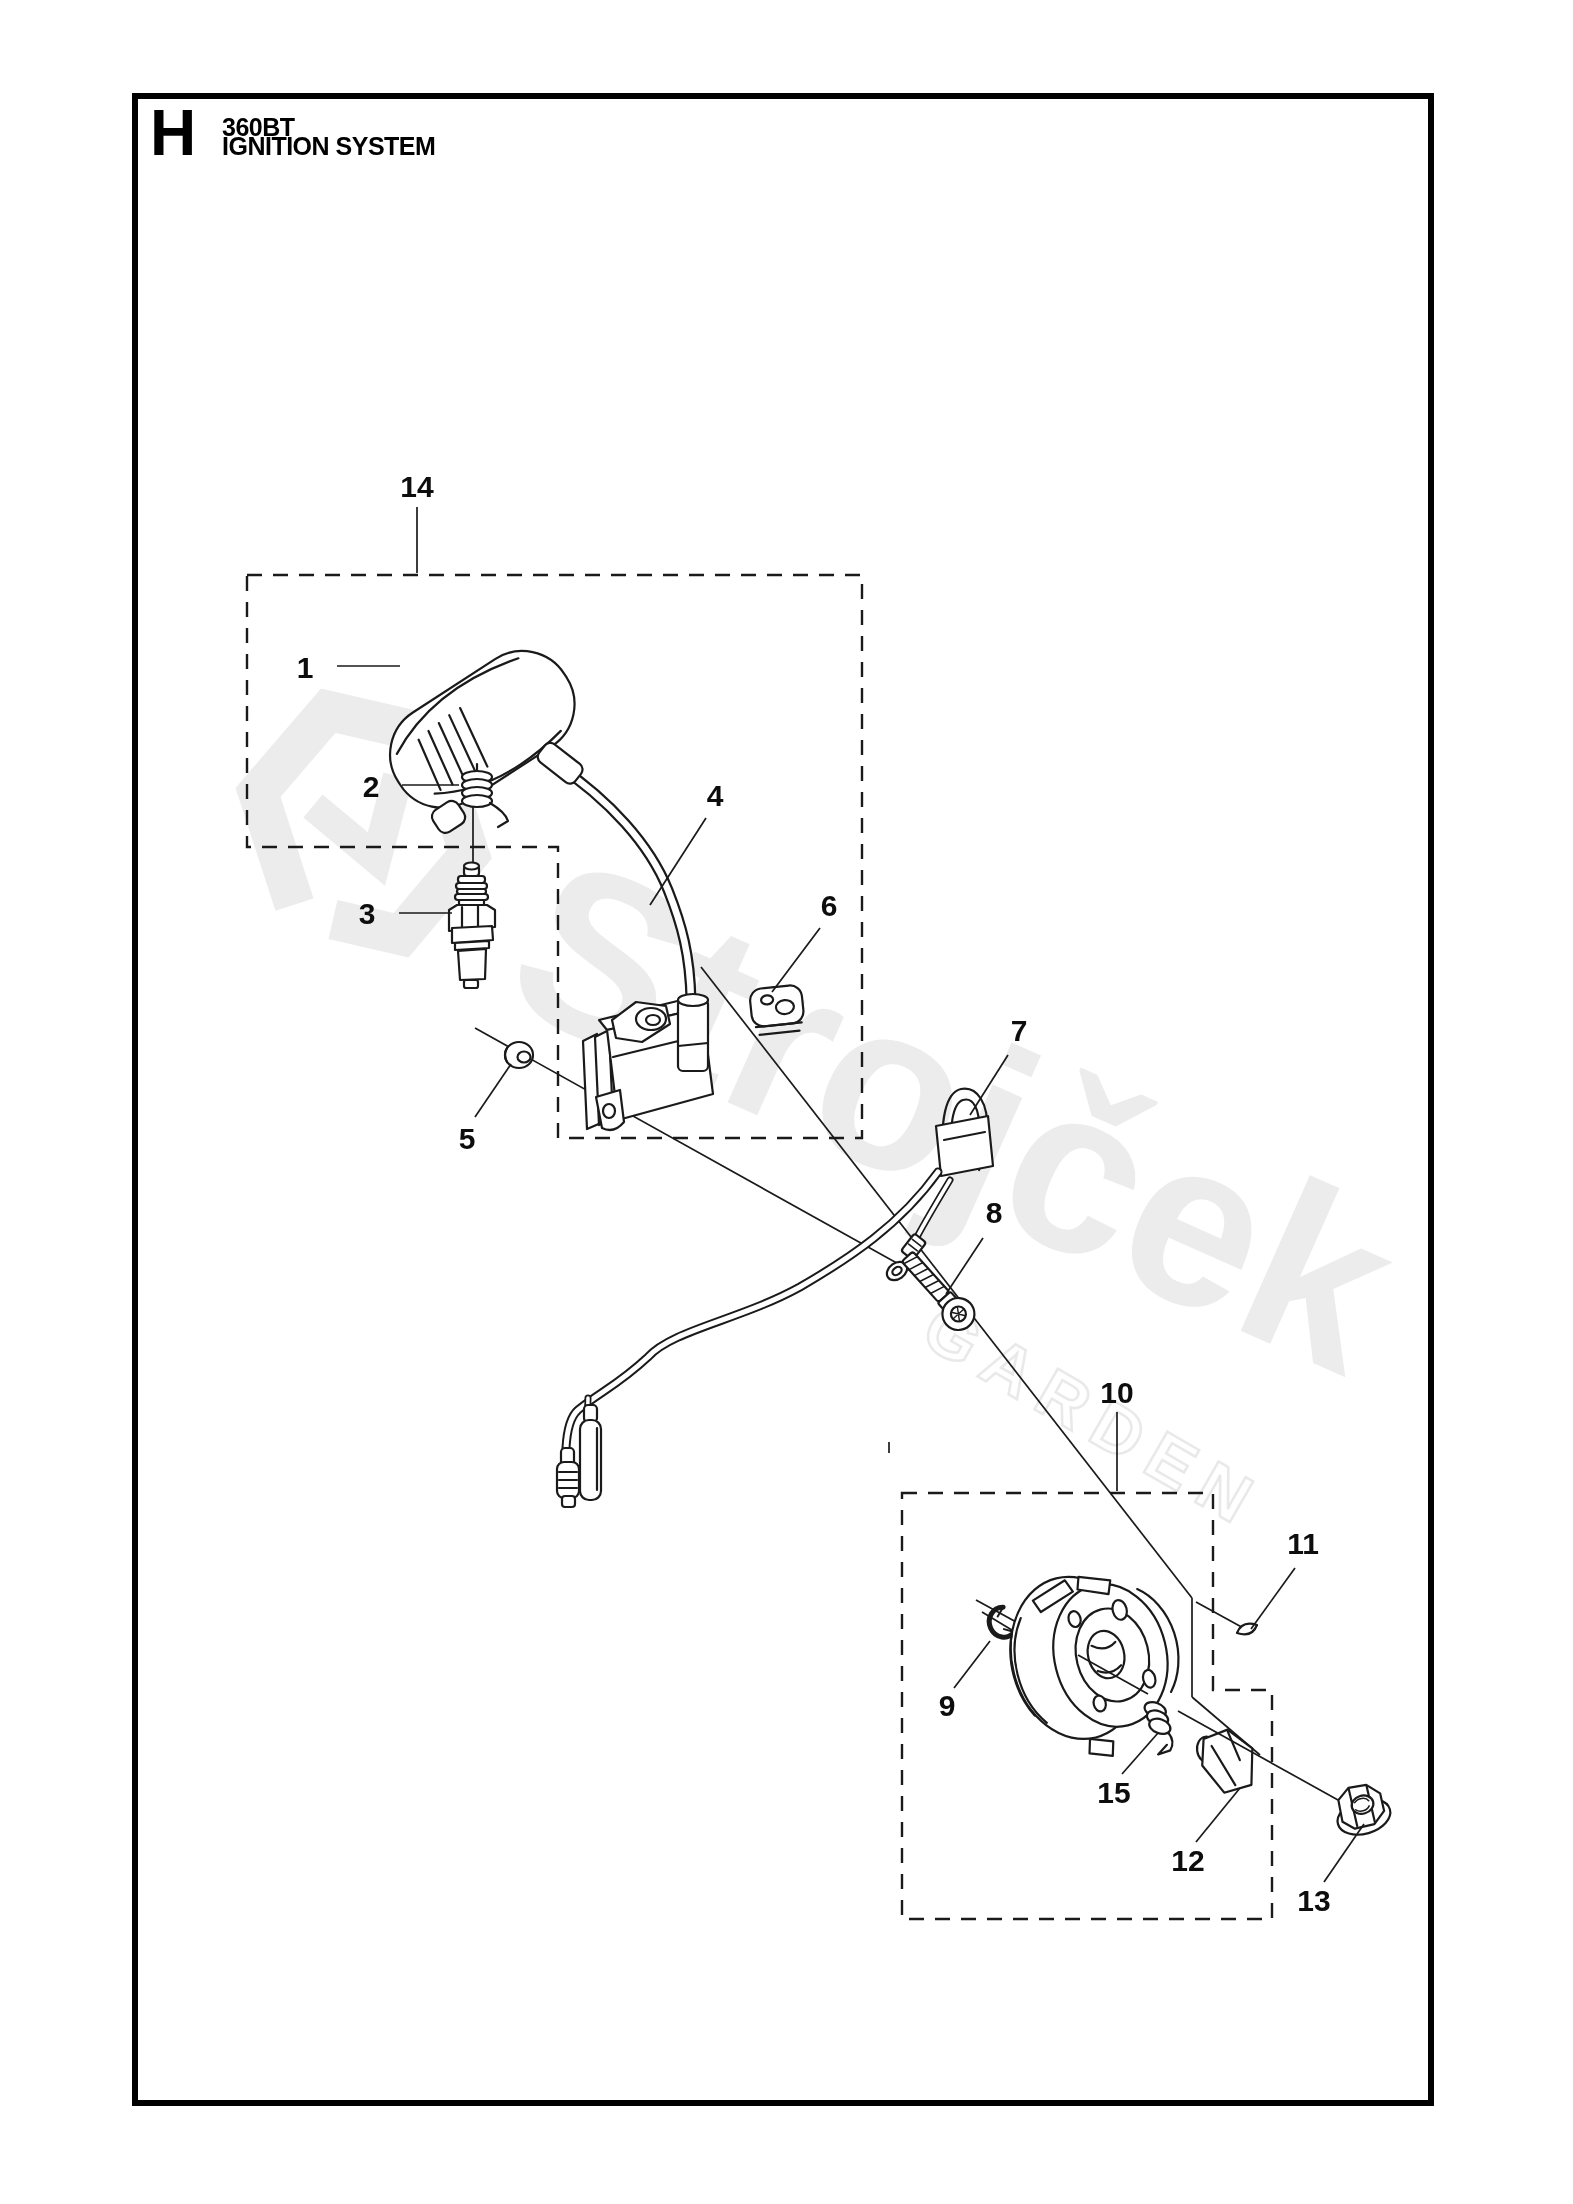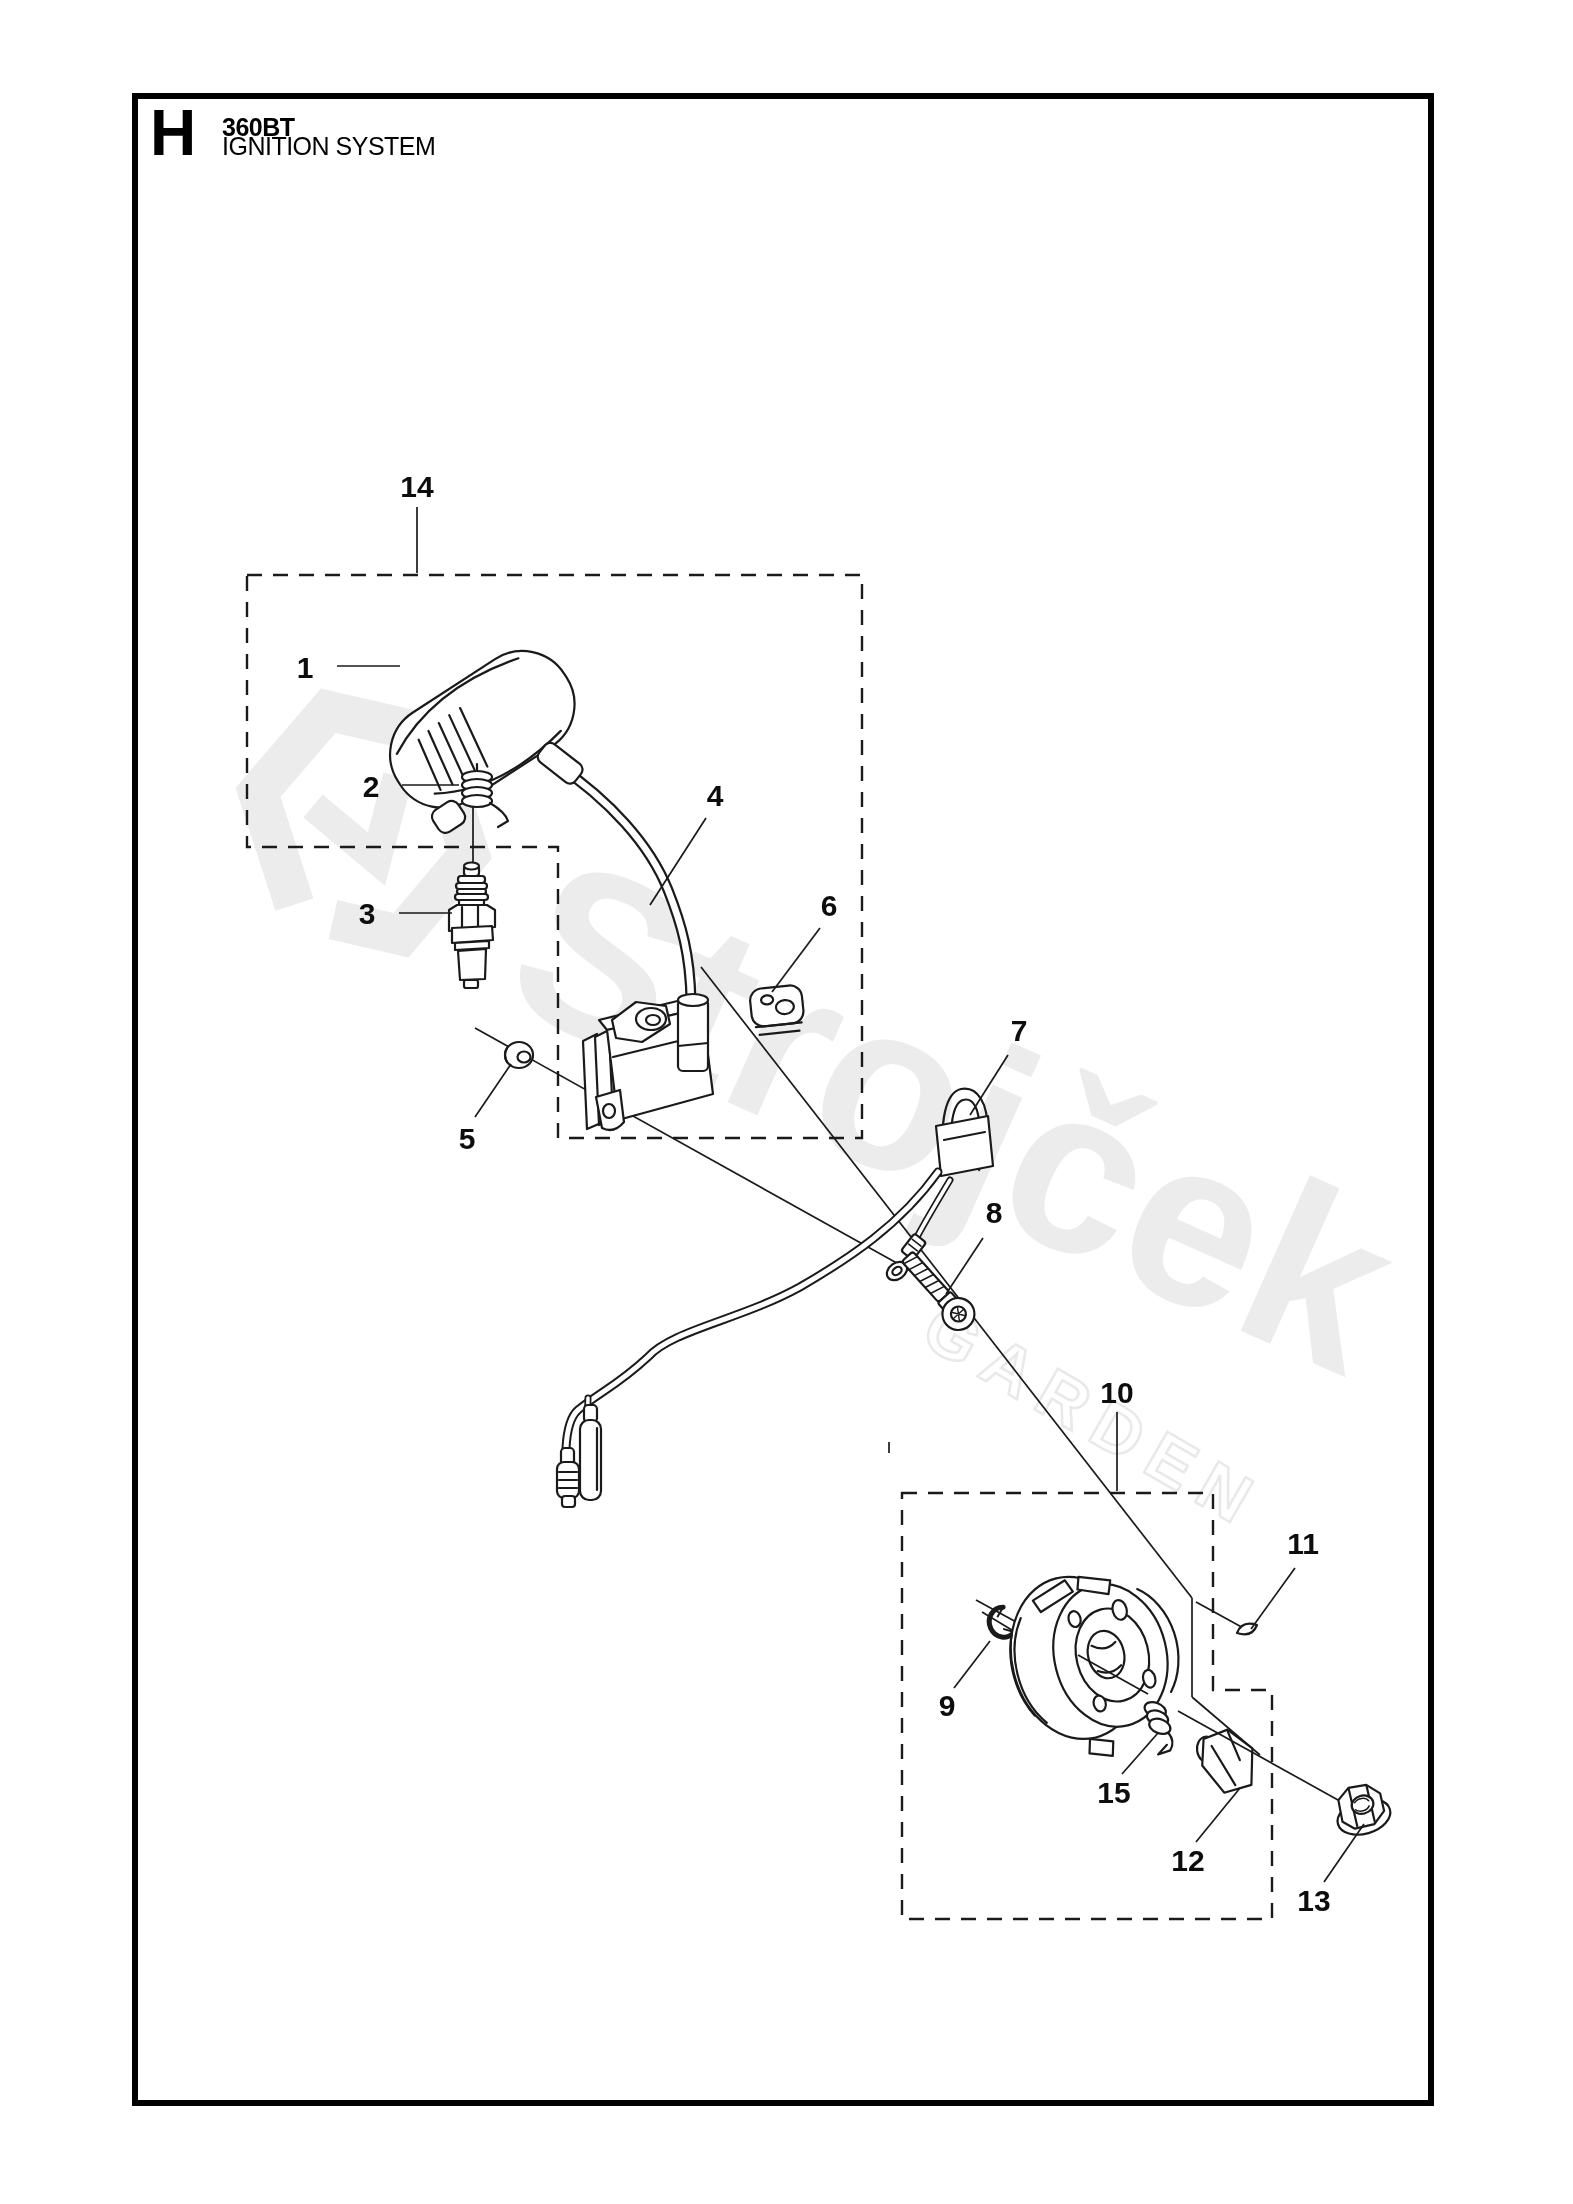--- a/index.html
+++ b/index.html
@@ -7,21 +7,21 @@
     position:relative;width:1573px;height:2204px;background:#ffffff;overflow:hidden;
     font-family:"Liberation Sans",sans-serif;
   }
   #frame{
     position:absolute;left:132px;top:93px;width:1302px;height:2013px;
     border:6px solid #000;box-sizing:border-box;
   }
   .hdr{position:absolute;color:#000;white-space:nowrap;}
   #hdr-letter{left:150px;top:96px;font-size:64px;font-weight:bold;}
   #hdr-model{left:222px;top:113px;font-size:25px;font-weight:bold;letter-spacing:-0.5px;}
-  #hdr-title{left:222px;top:132px;font-size:25px;font-weight:normal;letter-spacing:-0.5px;text-align:right;}
+  #hdr-title{left:222px;top:132px;font-size:25px;font-weight:bold;letter-spacing:-0.5px;text-align:right;}
   svg{position:absolute;left:0;top:0;}
   .callout-text{font-family:"Liberation Sans",sans-serif;font-weight:bold;font-size:30px;fill:#0d0d0d;}
   .wm-brand{font-family:"Liberation Sans",sans-serif;font-weight:bold;font-size:235px;fill:#ececec;}
   .wm-sub{font-family:"Liberation Sans",sans-serif;font-weight:bold;font-size:68px;fill:none;stroke:#e9e9e9;stroke-width:2.5px;letter-spacing:14px;}
 </style>
 </head>
 <body>
 
 <div id="page">
   <div id="frame"></div>

